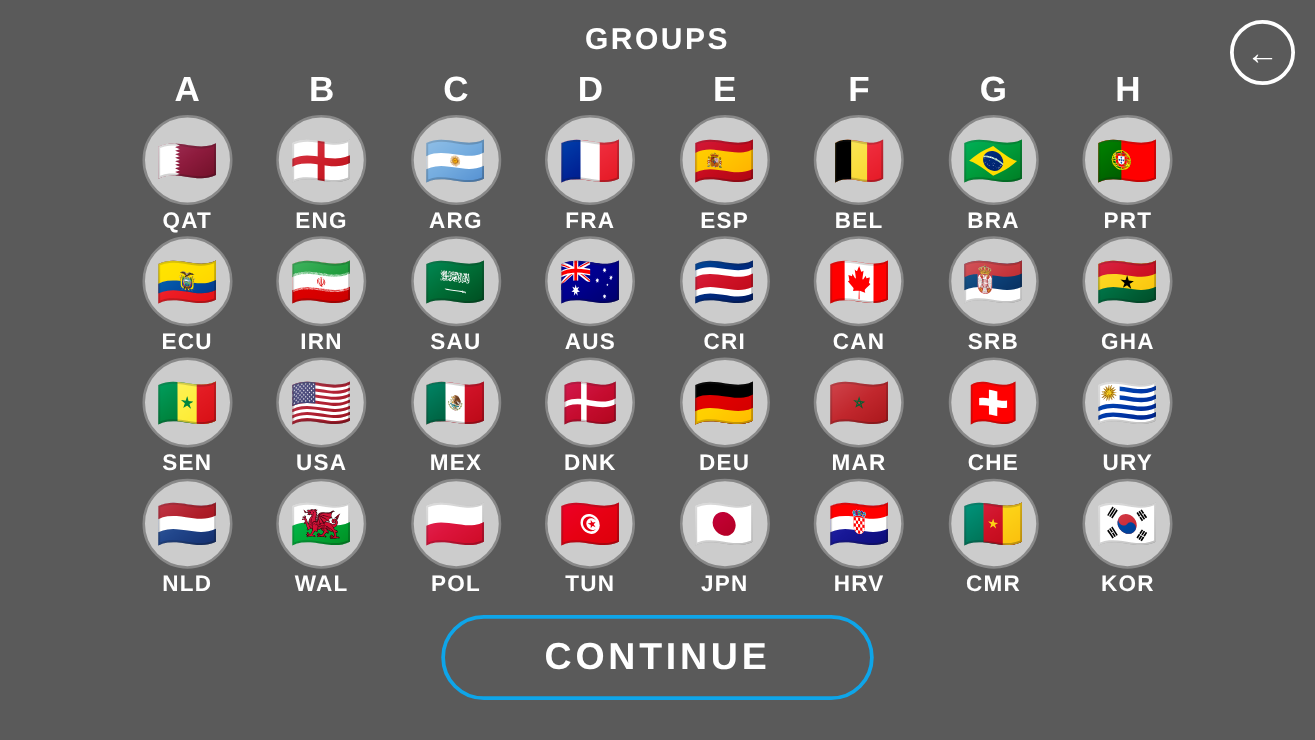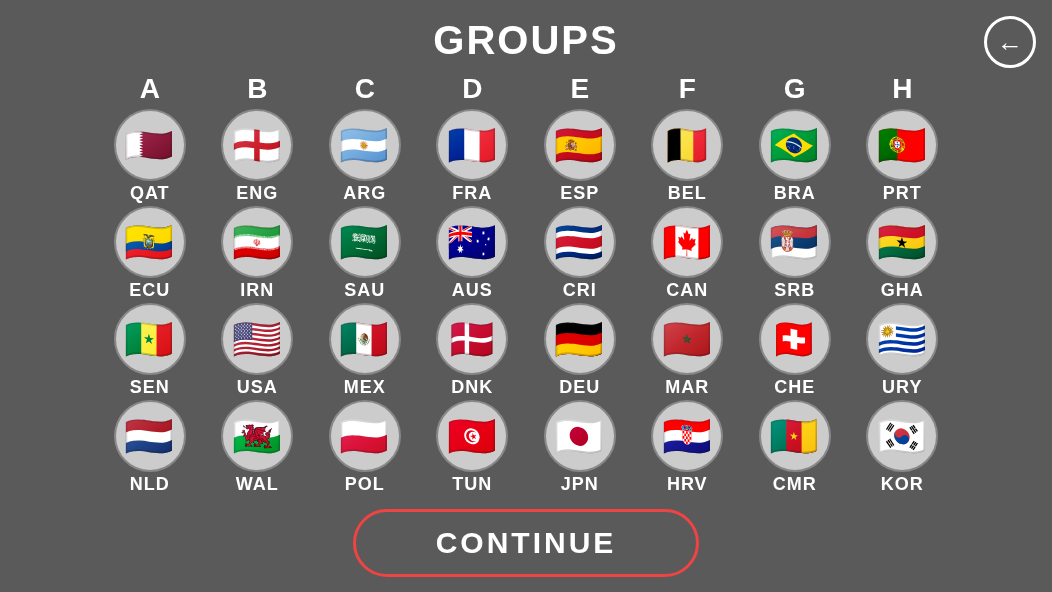--- a/index.html
+++ b/index.html
@@ -11,21 +11,21 @@
       font-weight: 900;
       overflow: hidden;
       display: flex;
       flex-direction: column;
       align-items: center;
       justify-content: flex-start;
       position: relative;
     }
     .title {
       color: white;
-      font-size: 40px;
+      font-size: 24px;
       font-weight: 900;
       letter-spacing: 2px;
       margin-top: 18px;
       margin-bottom: 10px;
       text-align: center;
     }
     .group-headers {
       display: flex;
       flex-direction: row;
       width: 860px;
@@ -72,21 +72,21 @@
     .team-code {
       color: white;
       font-size: 18px;
       font-weight: 900;
       margin-top: 2px;
       letter-spacing: 1px;
     }
     .continue-btn {
       margin-top: 14px;
       background: #5a5a5a;
-      border: 3px solid #ef4444;
+      border: 3px solid #0ea5e9;
       border-radius: 40px;
       padding: 14px 80px;
       color: white;
       font-size: 30px;
       font-weight: 900;
       letter-spacing: 3px;
       cursor: pointer;
     }
     .back-btn {
       position: absolute;

